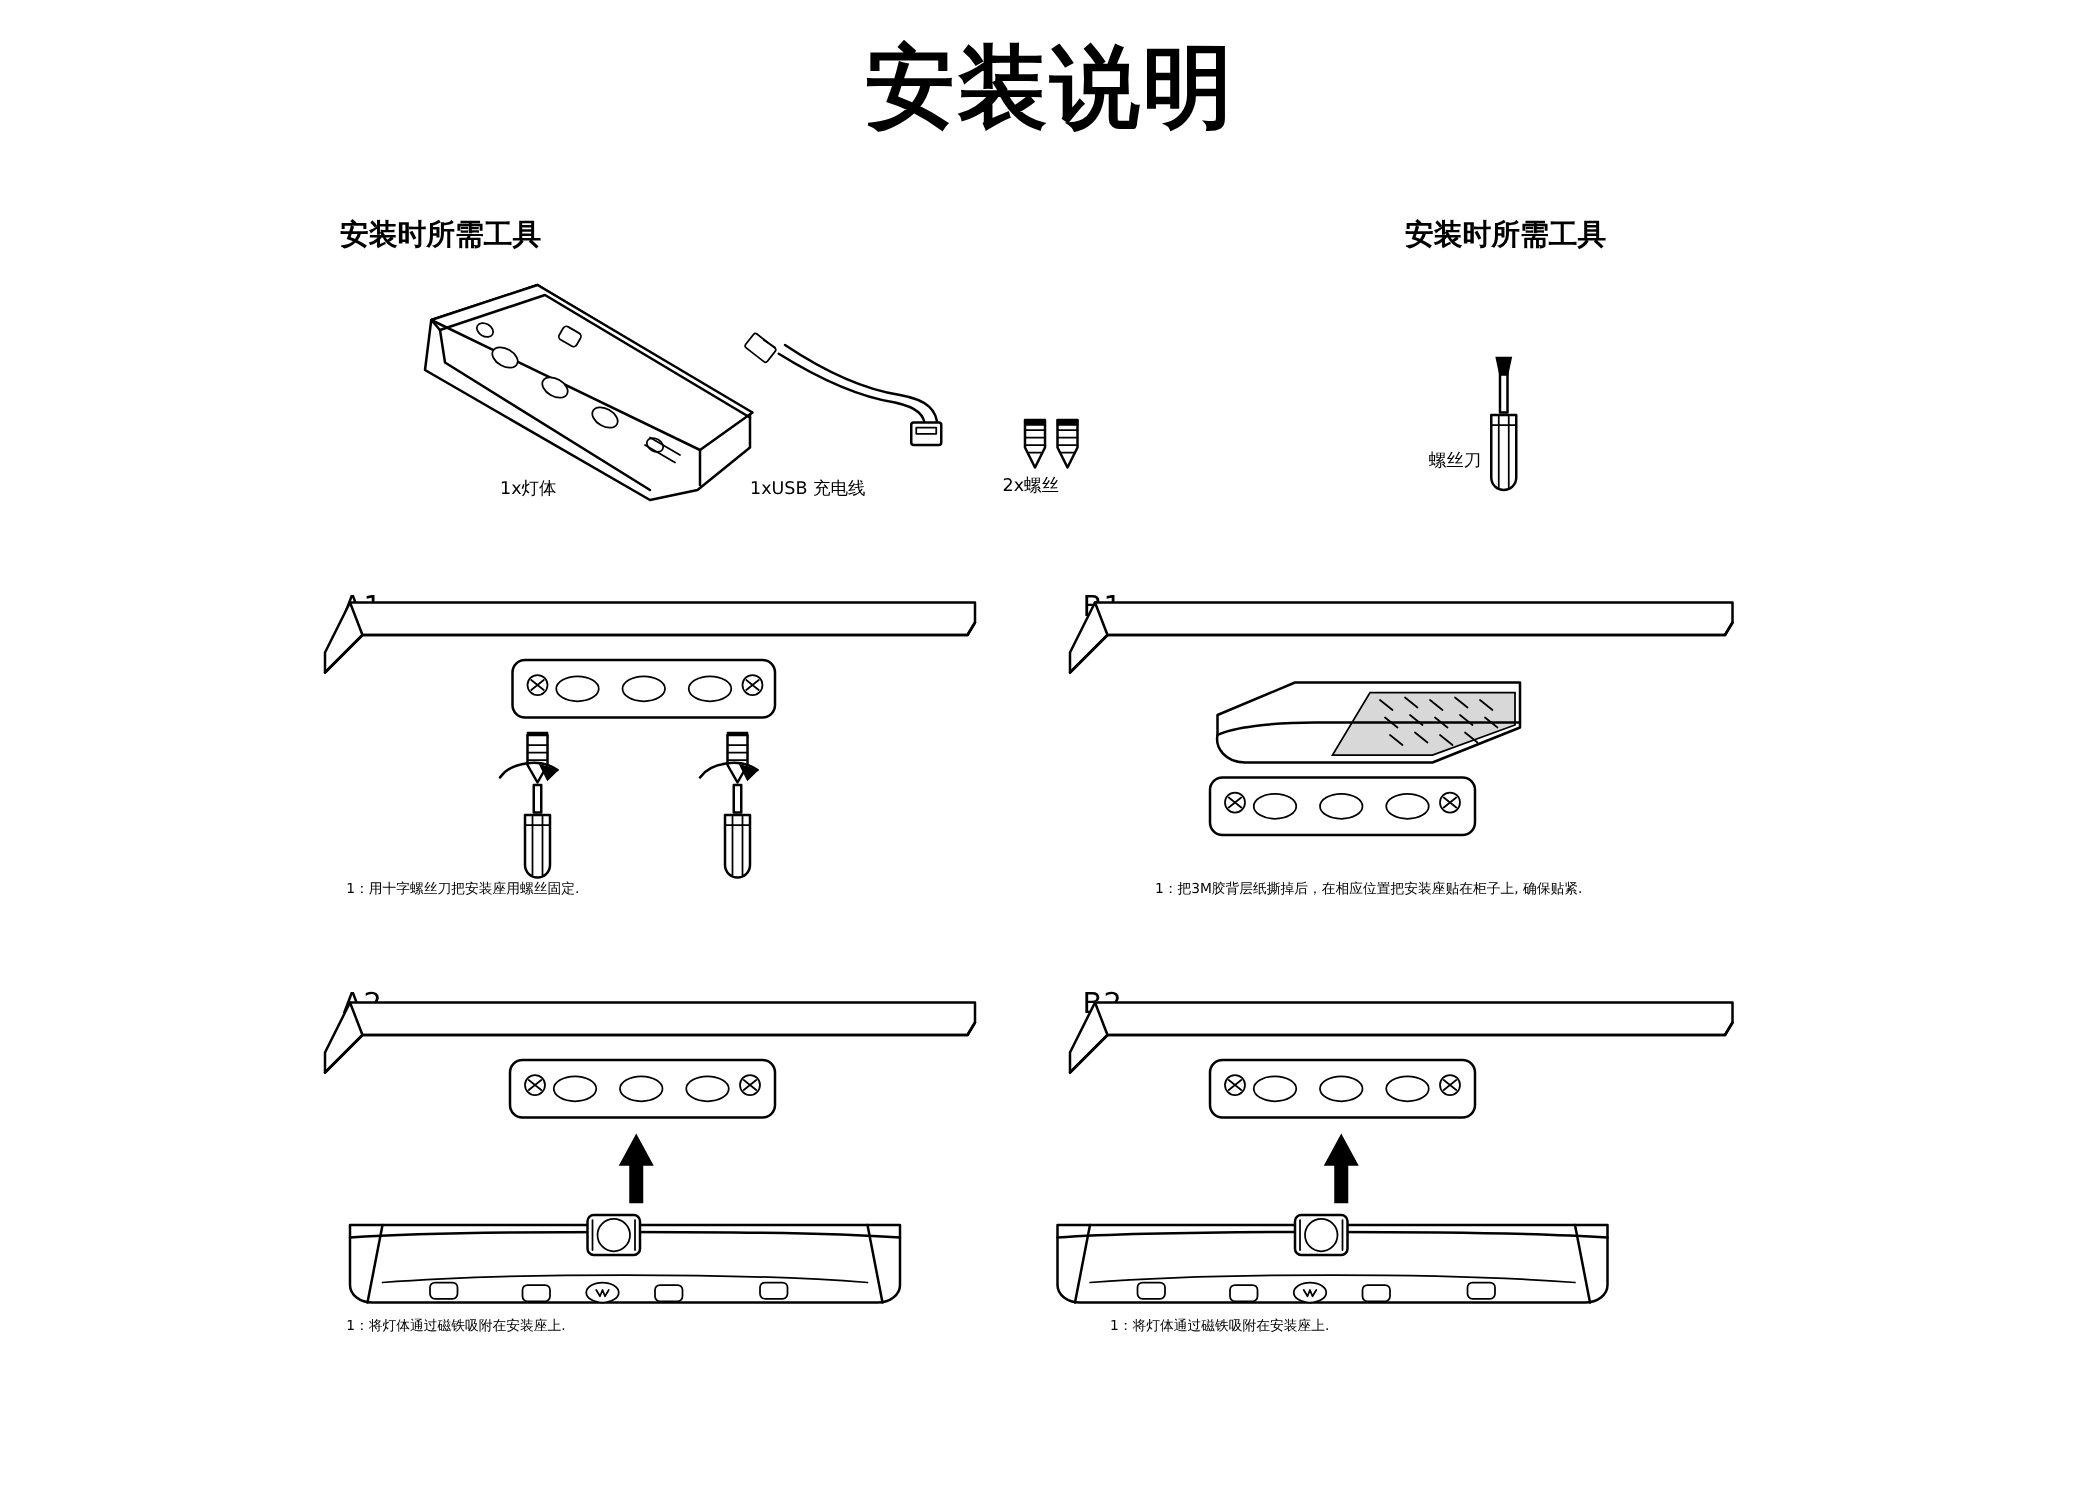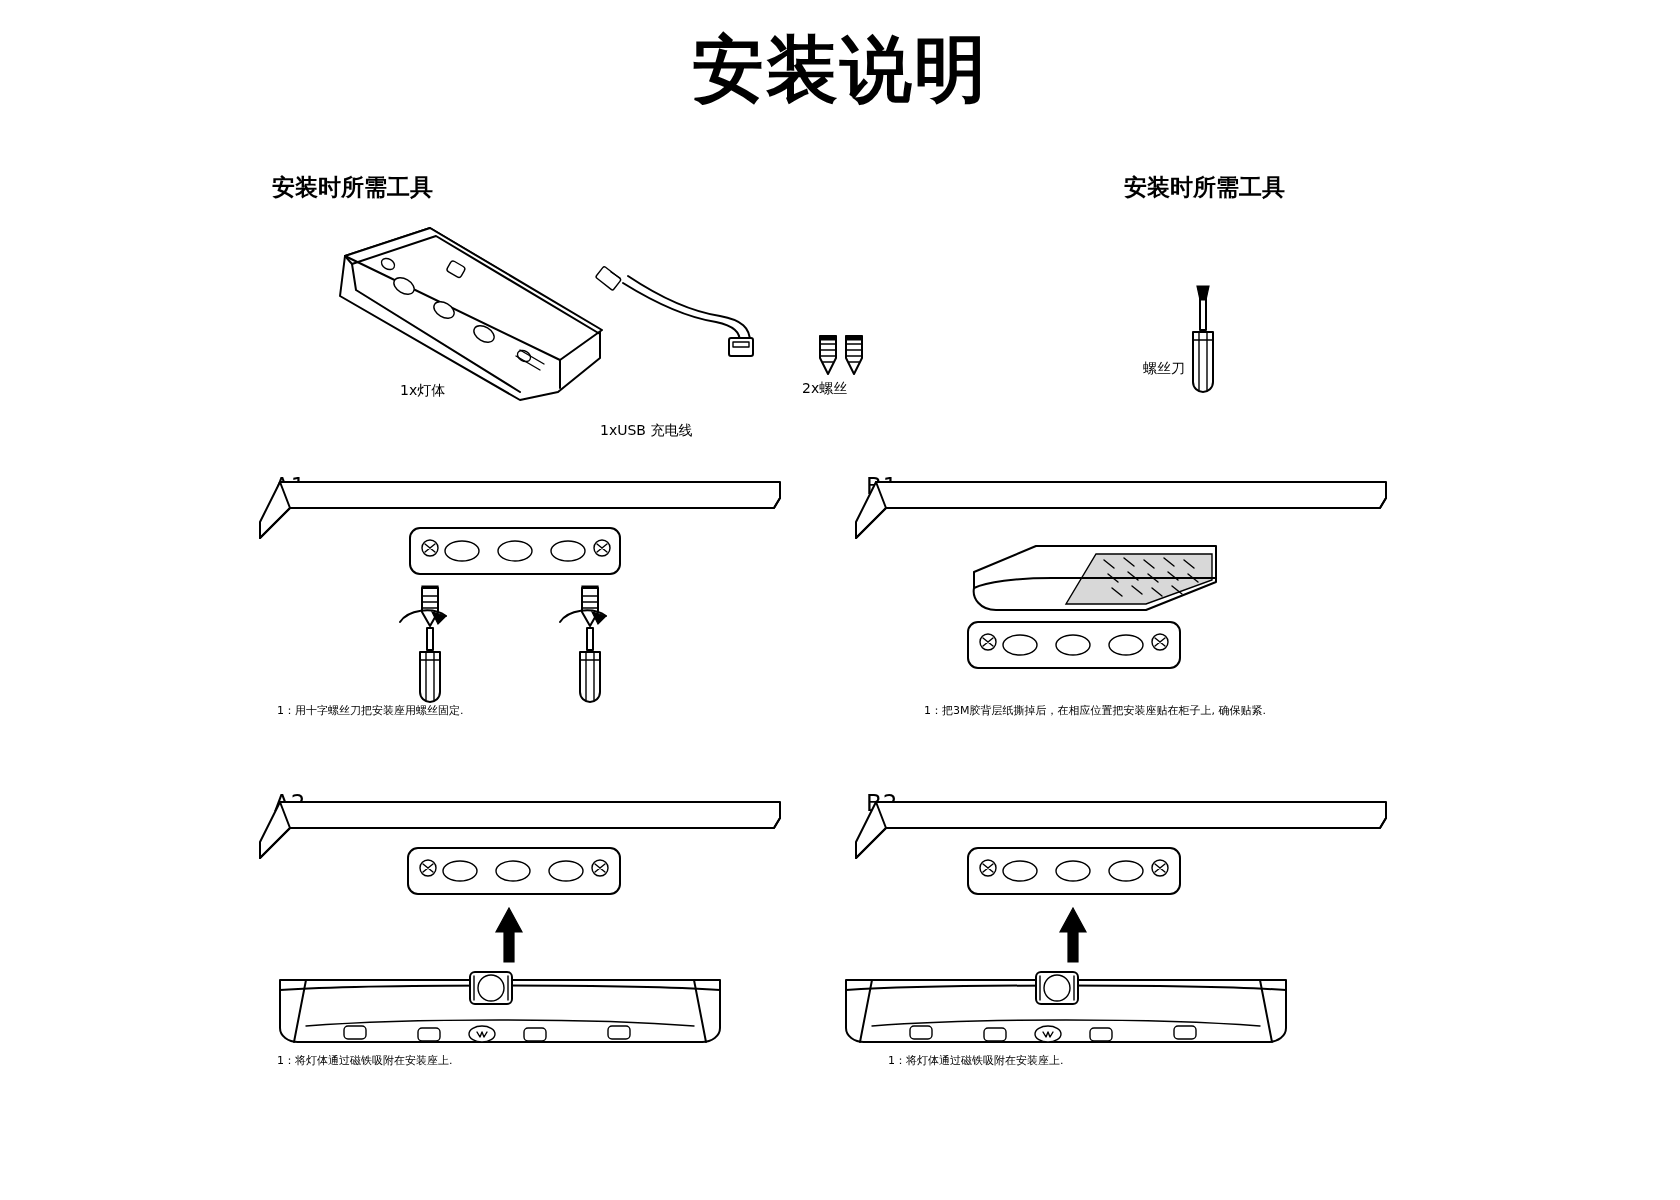--- a/index.html
+++ b/index.html
@@ -101,21 +101,21 @@
         <path class="fillw" d="M1200,296 L1206,296 L1206,330 L1200,330 Z"></path>
         <path class="fillk" d="M1197,286 L1209,286 L1206,300 L1200,300 Z"></path>
         <path class="fillw" d="M1193,332 L1213,332 L1213,382 C1213,388 1208,392 1203,392 C1198,392 1193,388 1193,382 Z"></path>
         <path class="ln-thin" d="M1199,332 L1199,390 M1207,332 L1207,390"></path>
         <path class="ln-thin" d="M1193,340 L1213,340"></path>
       </g>
     </svg>
   </div>
 
   <div class="part-caption" style="left:400px;top:382px;width:160px;">1x灯体</div>
-  <div class="part-caption" style="left:600px;top:382px;width:200px;margin-top:40px;">1xUSB 充电线</div>
+  <div class="part-caption" style="left:600px;top:382px;width:200px;">1xUSB 充电线</div>
   <div class="part-caption" style="left:802px;top:380px;width:120px;">2x螺丝</div>
   <div class="part-caption" style="left:1143px;top:360px;width:120px;">螺丝刀</div>
 
   <div class="step-label" style="left:274px;top:473px;">A1</div>
   <div class="step-label" style="left:866px;top:473px;">B1</div>
   <div class="step-label" style="left:274px;top:790px;">A2</div>
   <div class="step-label" style="left:866px;top:790px;">B2</div>
 
   <div style="position:absolute;left:250px;top:470px;width:600px;height:250px;">
     <svg width="600" height="250" viewBox="0 0 600 250">

